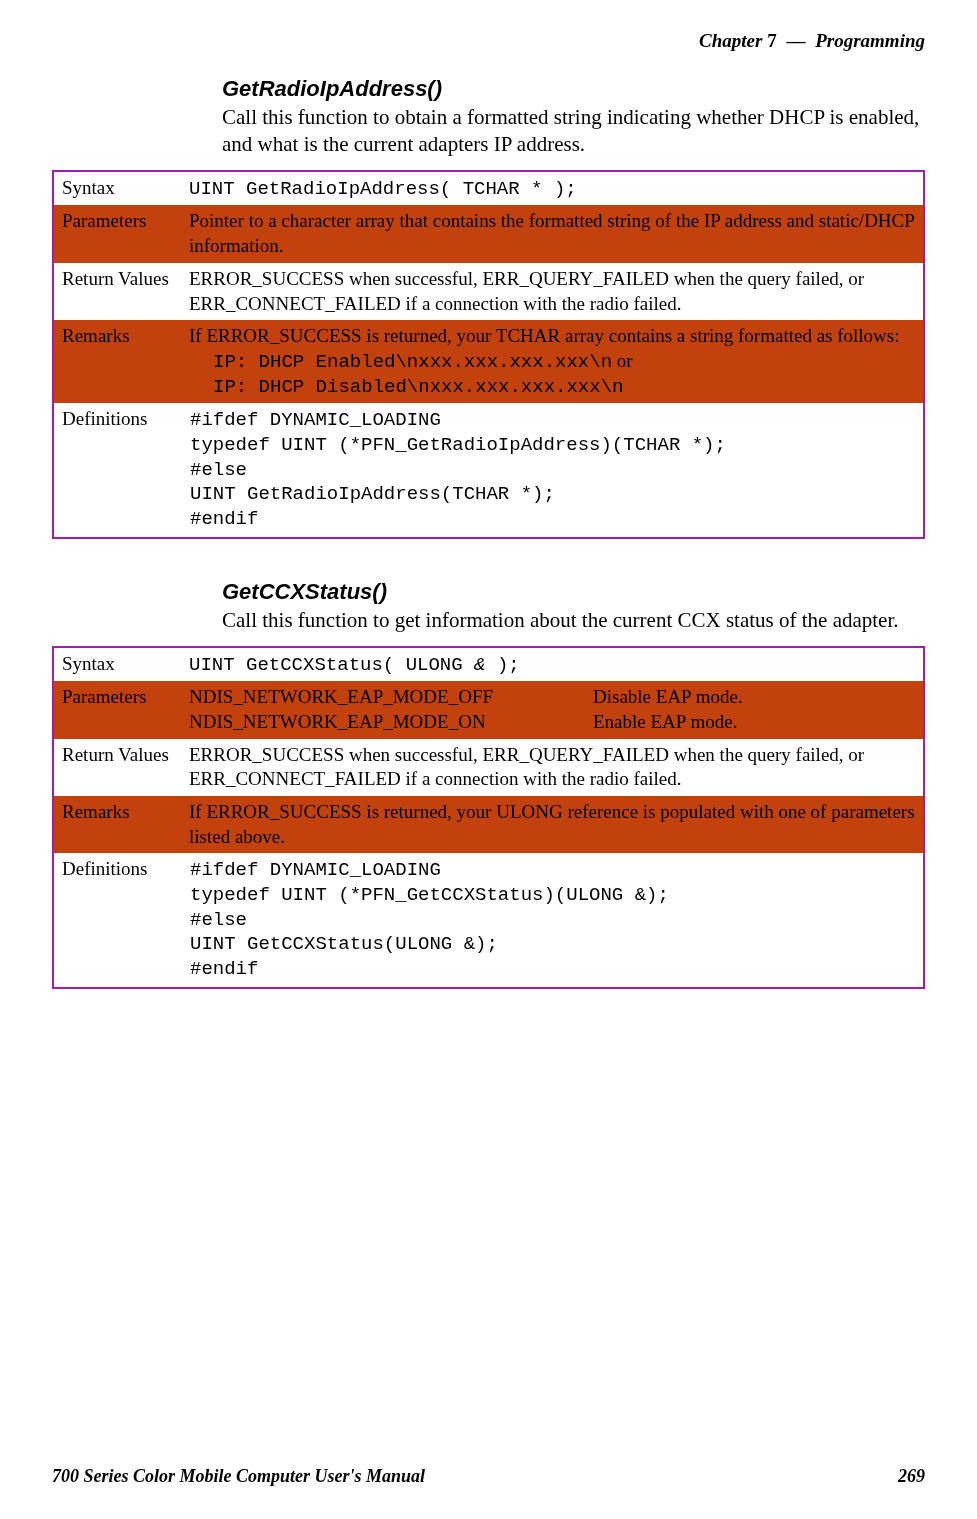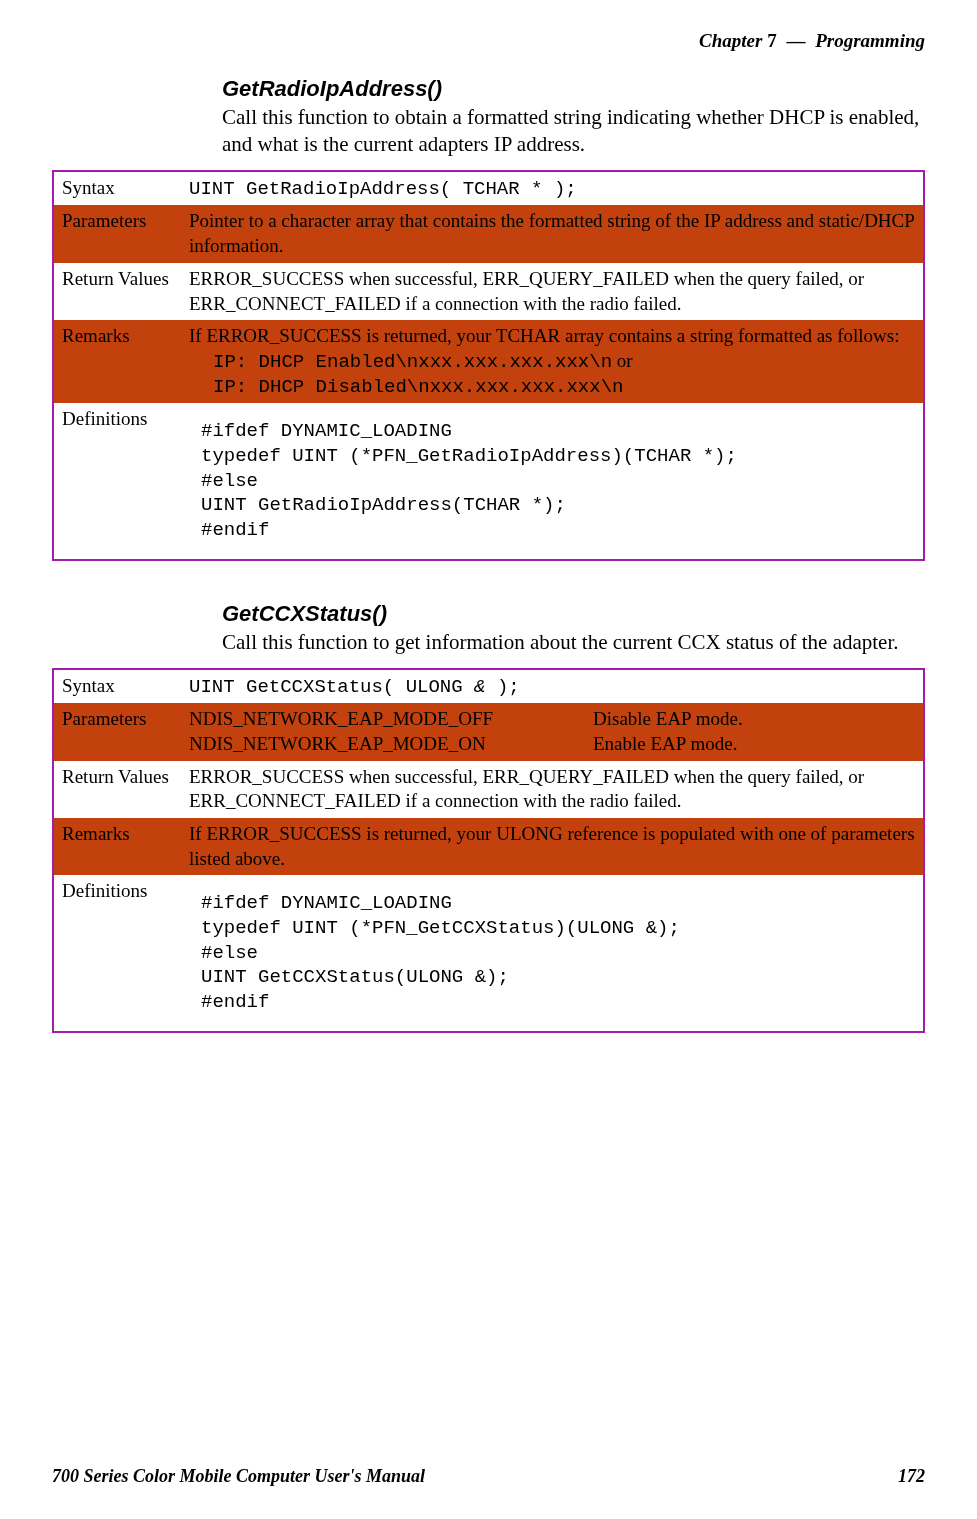--- a/index.html
+++ b/index.html
@@ -68,21 +68,21 @@
   .bold { font-weight: normal; }
   .param-row {
     display: flex;
     gap: 24px;
   }
   .param-name { flex: 0 0 380px; }
   .pretxt {
     font-family: 'Courier New', Courier, monospace;
     font-size: 19px;
     white-space: pre;
-    margin: 12px;
+    margin: 1px;
     line-height: 1.3;
   }
   .indent-code {
     font-family: 'Courier New', Courier, monospace;
     font-size: 19px;
     margin-left: 24px;
     line-height: 1.3;
   }
   .footer {
     position: absolute;
@@ -193,16 +193,16 @@
 #else
 UINT GetCCXStatus(ULONG &amp;);
 #endif</pre>
       </td>
     </tr>
   </tbody>
     </table>
 
   <div class="footer">
     <span>700 Series Color Mobile Computer User's Manual</span>
-    <span>172</span>
+    <span>269</span>
   </div>
 
 </div>
 
 </body></html>

